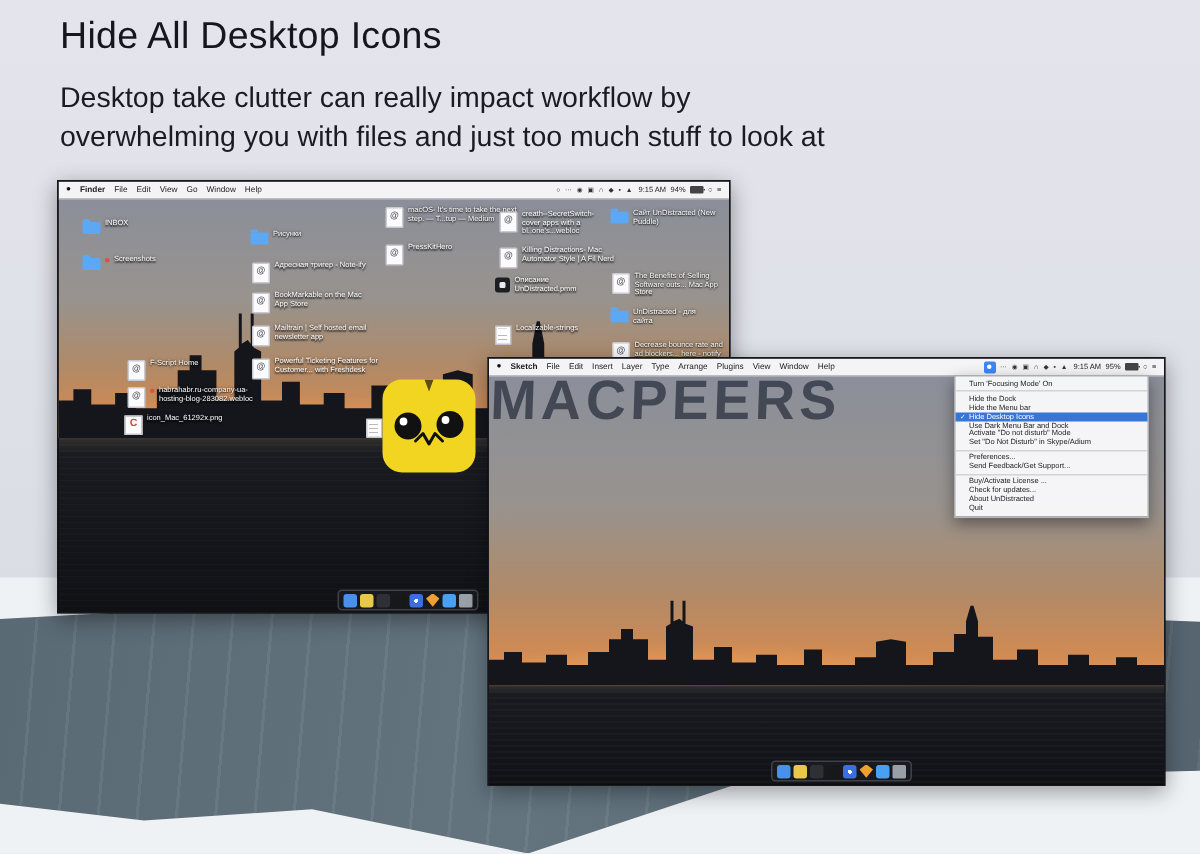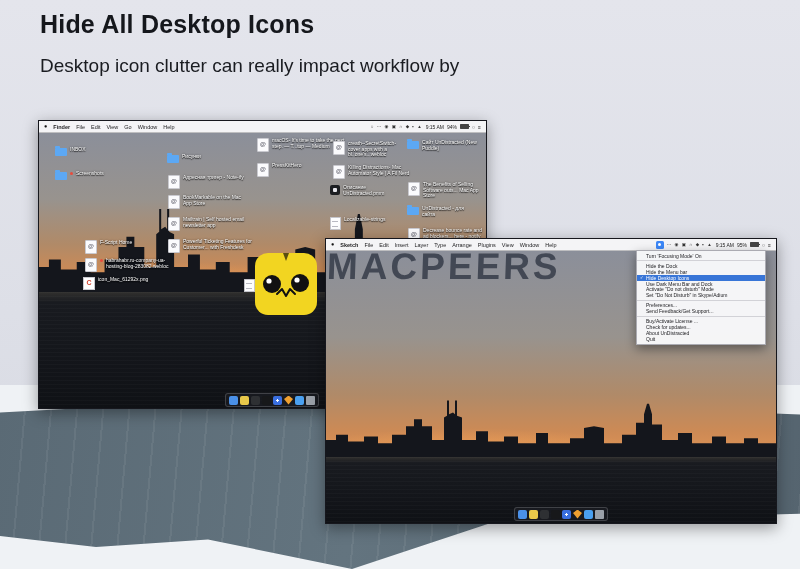--- a/index.html
+++ b/index.html
@@ -2,21 +2,21 @@
 <html><head>
 <meta charset="utf-8">
 <style>
   html,body{margin:0;padding:0;}
   body{width:800px;height:569px;overflow:hidden;position:relative;
        font-family:"Liberation Sans", sans-serif;
        background:linear-gradient(180deg,#e4e5ec 0%,#dddfe7 55%,#d6d9e1 100%);}
 
   
   .hdr{position:absolute;left:40px;top:10px;z-index:1;}
-  .hdr h1{margin:0;font-size:25px;font-weight:700;color:#15171c;letter-spacing:.2px;}
+  .hdr h1{margin:0;font-size:25px;font-weight:400;color:#15171c;letter-spacing:.2px;}
   .hdr p{margin:14px 0 0 0;font-size:19px;line-height:26px;font-weight:500;color:#1a1c21;}
 
   
   .bg-bottom{position:absolute;left:0;top:385px;width:800px;height:184px;background:#eff2f5;}
   .ice-band{position:absolute;inset:0;
      background:linear-gradient(100deg,#5a6a75 0%,#63747f 45%,#55646f 100%);
      clip-path:polygon(0% 15%,34% 7%,70% 11%,100% 16%,100% 70%,62% 74%,44% 100%,26% 84%,12% 88%,0% 82%);}
   .ice-band::after{content:"";position:absolute;inset:0;opacity:.25;
      background:repeating-linear-gradient(95deg,rgba(255,255,255,.25) 0 2px,transparent 2px 26px);}
 
@@ -91,22 +91,22 @@
   .wm-text{margin-left:10px;}
   .wm-brand{font-size:37px;line-height:37px;font-weight:700;letter-spacing:3px;
      color:rgba(50,56,69,.82);transform:skewX(-2deg);}
   .wm-tag{font-size:19px;line-height:22px;font-weight:700;letter-spacing:1px;color:rgba(44,49,60,.8);}
 </style>
 </head>
 <body>
 
 <div class="hdr">
   <h1>Hide All Desktop Icons</h1>
-  <p><span>Desktop icon clutter can really impact workflow by</span><br>
-  </p>
+  <p><span>Desktop take clutter can really impact workflow by</span><br>
+  <span>overwhelming you with files and just too much stuff to look at</span></p>
 </div>
 
 <div class="bg-bottom">
   <div class="ice-band"></div>
 </div>
 
 <div class="shot shot1">
   <div class="menubar">
     <span class="apple">●</span>
     <span class="app">Finder</span>

